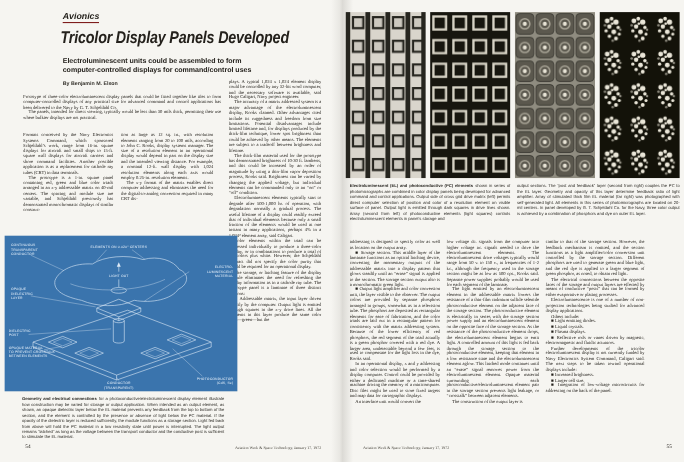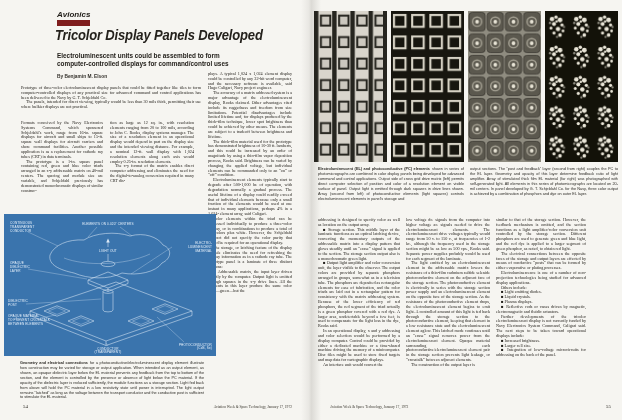--- a/index.html
+++ b/index.html
@@ -2,21 +2,21 @@
 <html><head>
 <meta charset="utf-8">
 <style>
   html,body{margin:0;padding:0;background:#dddbd5;}
   .spread{position:relative;width:622px;height:420px;background:#f6f5f1;overflow:hidden;
           font-family:"Liberation Serif",serif;color:#24211c;}
   .abs{position:absolute;}
   .gutter{left:301px;top:0;width:20px;height:420px;
           background:linear-gradient(90deg,rgba(0,0,0,0) 0%,rgba(60,55,45,.07) 38%,rgba(60,55,45,.14) 52%,rgba(0,0,0,0) 100%);}
   .kicker{font-family:"Liberation Sans",sans-serif;font-style:italic;font-weight:bold;font-size:8px;
-          border-bottom:6px solid #7f1d1d;padding-bottom:1px;}
+          border-bottom:1px solid #7f1d1d;padding-bottom:1px;}
   .title{font-family:"Liberation Sans",sans-serif;font-style:italic;font-weight:bold;font-size:15.5px;
          letter-spacing:-.2px;white-space:nowrap;transform:scaleX(.84);transform-origin:0 0;}
   .subtitle{font-family:"Liberation Sans",sans-serif;font-weight:bold;font-size:6.4px;line-height:1.3;}
   .byline{font-family:"Liberation Sans",sans-serif;font-weight:bold;font-size:4.8px;color:#35322c;}
   .bodycol{font-size:4.2px;line-height:1.15;text-align:justify;overflow:hidden;}
   .bodycol p{margin:0;text-indent:5px;}
   .bodycol p:first-child{text-indent:0;}
   .caption{font-family:"Liberation Sans",sans-serif;font-size:3.8px;line-height:1.3;text-align:justify;
            color:#2c2a25;overflow:hidden;}
   .caption .lead{font-weight:bold;margin-right:2px;}

